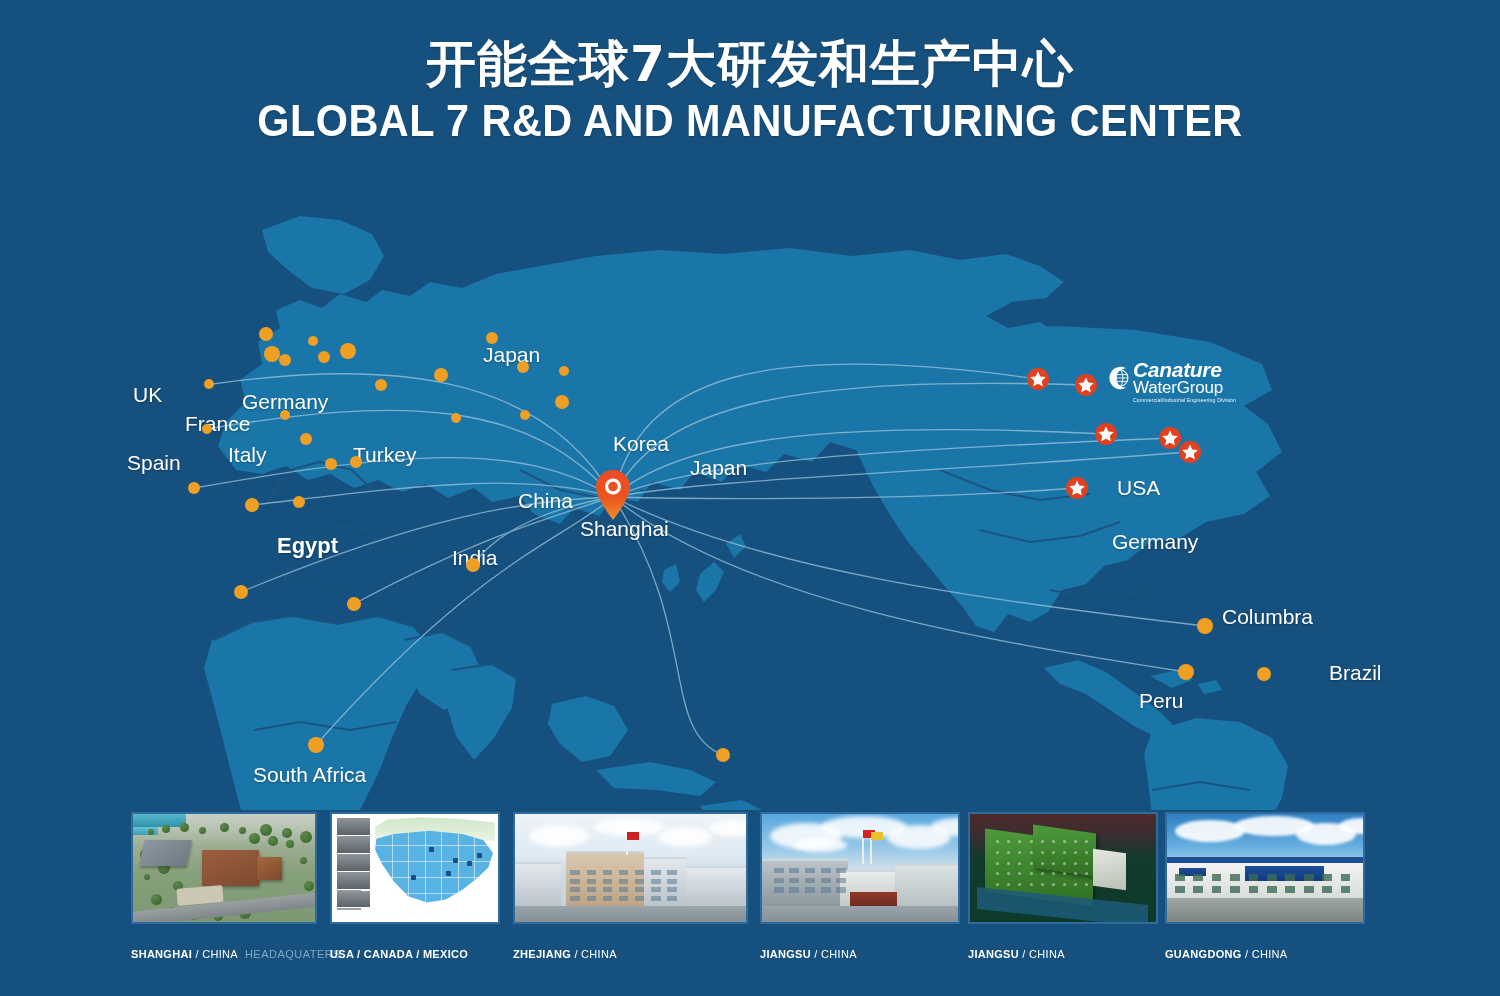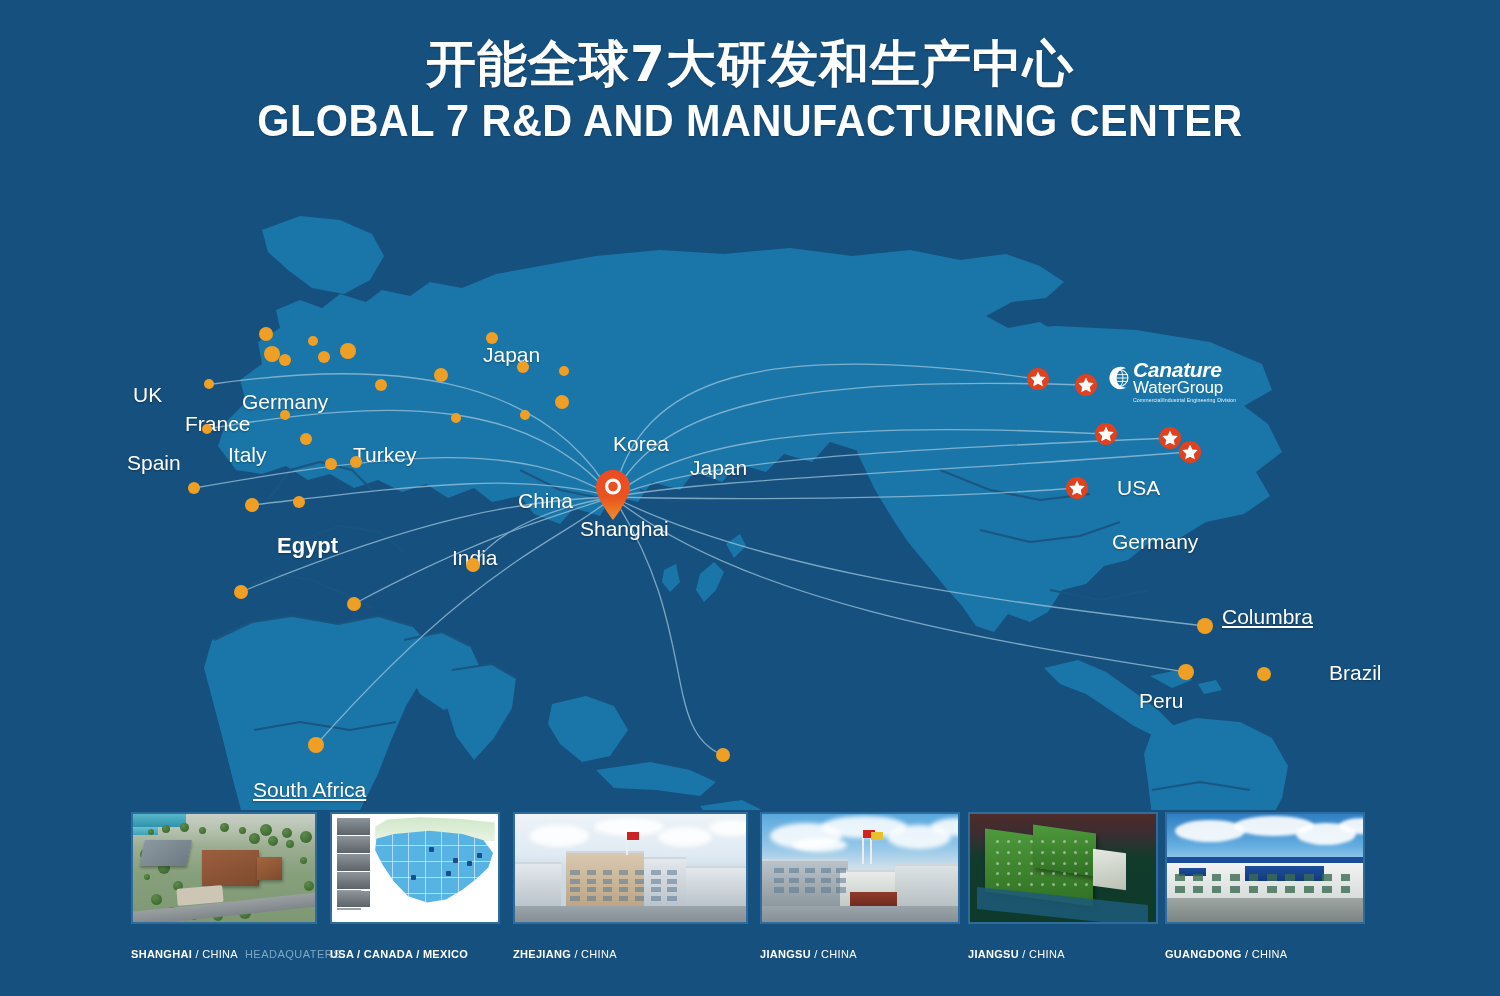--- a/index.html
+++ b/index.html
@@ -343,24 +343,24 @@
         <div class="map-label" style="left: 127px; top: 281px;">Spain</div>
         <div class="map-label" style="left: 228px; top: 273px;">Italy</div>
         <div class="map-label" style="left: 353px; top: 273px;">Turkey</div>
         <div class="map-label bold" style="left: 277px; top: 363px;">Egypt</div>
         <div class="map-label" style="left: 483px; top: 173px;">Japan</div>
         <div class="map-label" style="left: 613px; top: 262px;">Korea</div>
         <div class="map-label" style="left: 690px; top: 286px; text-align: right;">Japan</div>
         <div class="map-label" style="left: 518px; top: 319px;">China</div>
         <div class="map-label" style="left: 580px; top: 347px;">Shanghai</div>
         <div class="map-label" style="left: 452px; top: 376px;">India</div>
-        <div class="map-label" style="left: 253px; top: 608px; text-decoration: underline;">South Africa</div>
+        <div class="map-label" style="left: 253px; top: 593px;">South Africa</div>
         <div class="map-label" style="left: 1117px; top: 306px;">USA</div>
         <div class="map-label" style="left: 1112px; top: 360px;">Germany</div>
-        <div class="map-label" style="left: 1222px; top: 435px; text-decoration: underline;">Columbra</div>
+        <div class="map-label" style="left: 1222px; top: 435px;">Columbra</div>
         <div class="map-label" style="left: 1329px; top: 491px;">Brazil</div>
         <div class="map-label" style="left: 1139px; top: 519px;">Peru</div>
       </div>
 
     <div id="dots">
         <div style="position: absolute; border-radius: 50%; background: rgb(239, 160, 36); left: 259px; top: 157px; width: 14px; height: 14px;"></div>
         <div style="position: absolute; border-radius: 50%; background: rgb(239, 160, 36); left: 264px; top: 176px; width: 16px; height: 16px;"></div>
         <div style="position: absolute; border-radius: 50%; background: rgb(239, 160, 36); left: 279px; top: 184px; width: 12px; height: 12px;"></div>
         <div style="position: absolute; border-radius: 50%; background: rgb(239, 160, 36); left: 308px; top: 166px; width: 10px; height: 10px;"></div>
         <div style="position: absolute; border-radius: 50%; background: rgb(239, 160, 36); left: 318px; top: 181px; width: 12px; height: 12px;"></div>

